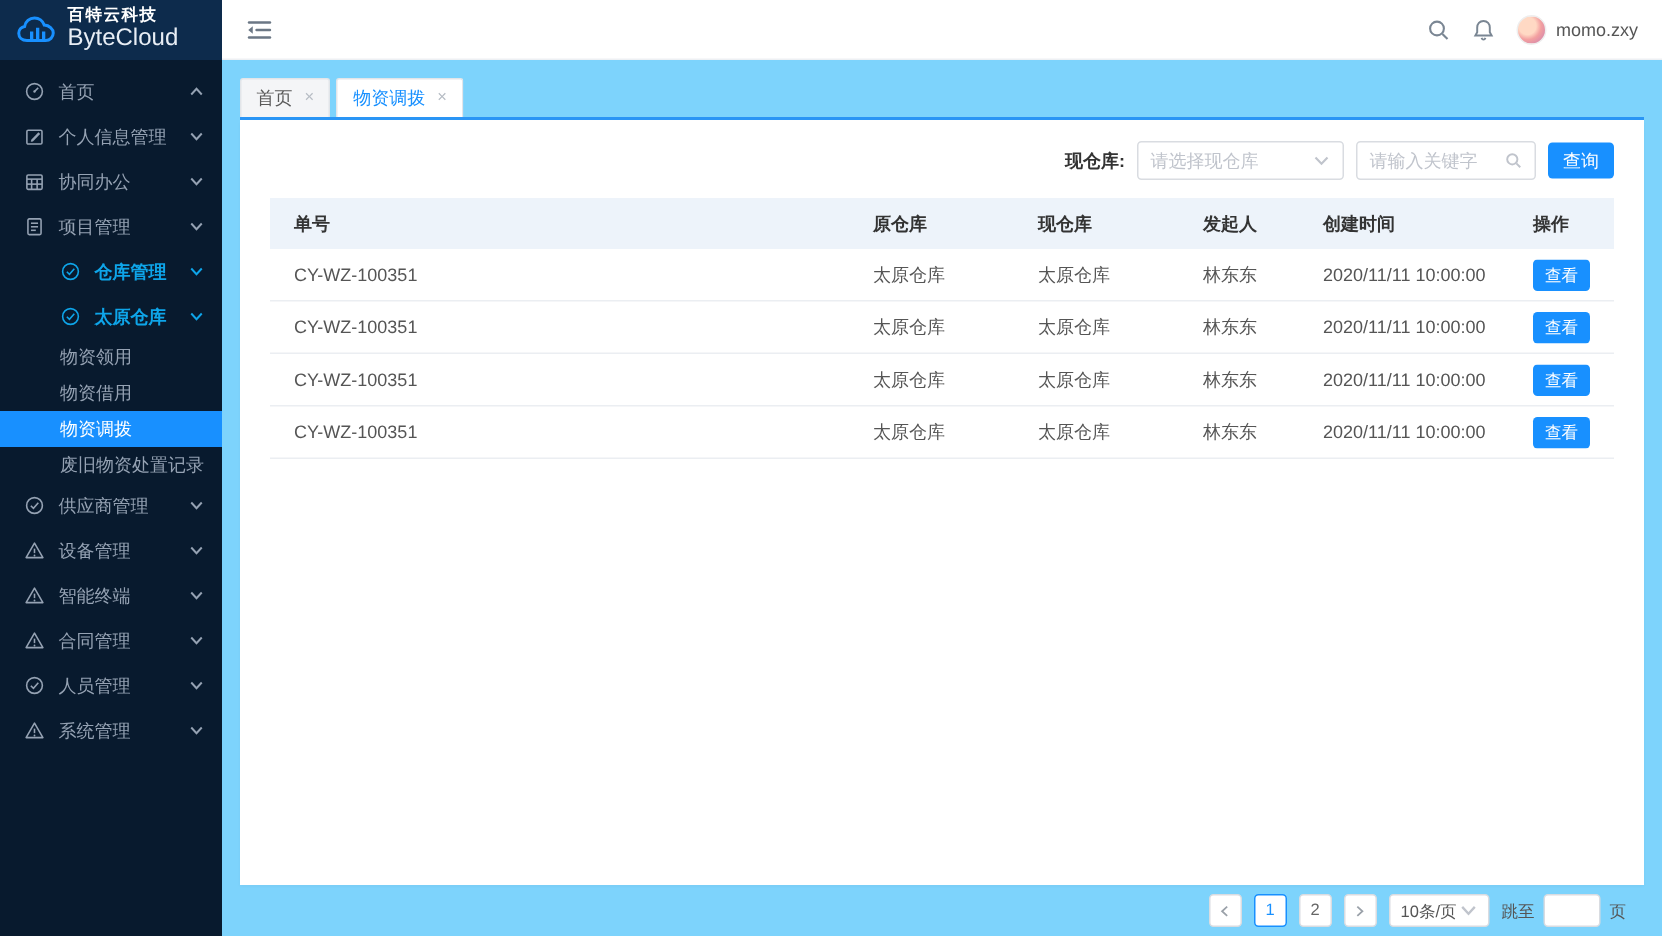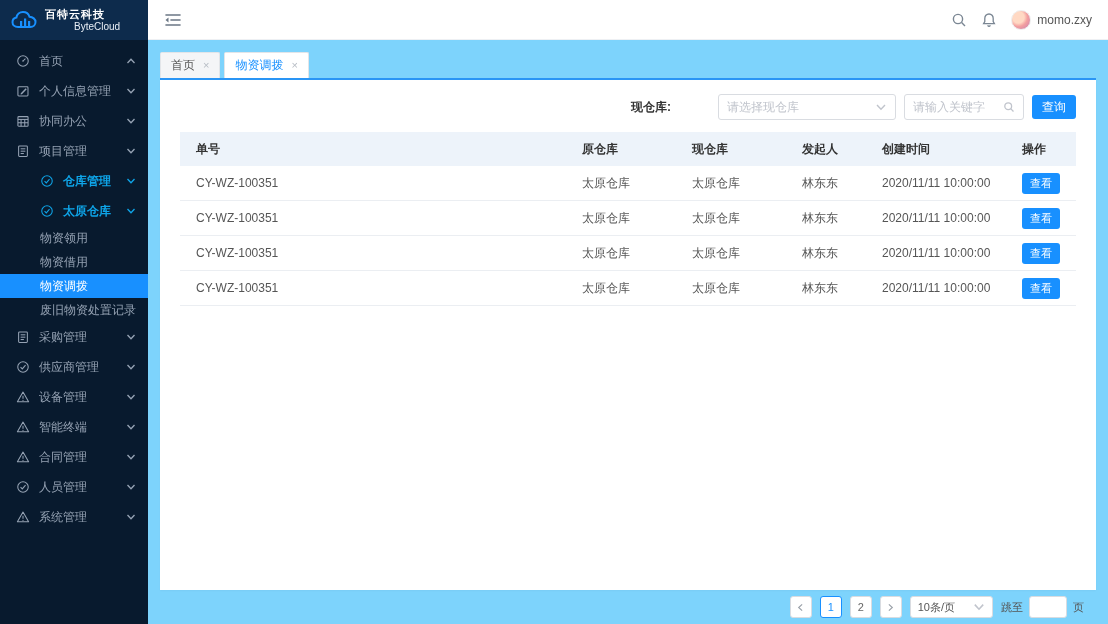--- a/index.html
+++ b/index.html
@@ -6,21 +6,21 @@
   html,body { width:1108px; height:624px; overflow:hidden; }
   body { font-family:"Liberation Sans","DejaVu Sans",sans-serif; font-size:12px; color:#333; background:#f0f2f5; }
   .app { display:flex; width:1108px; height:624px; outline:1px solid #d8dce2; }
 
   
   .sidebar { width:148px; min-width:148px; height:100%; background:#081a2e; display:flex; flex-direction:column; }
   .logo { height:40px; background:#0d2b4c; display:flex; align-items:center; padding:0 10px; gap:7px; }
   .logo-icon svg { display:block; }
   .logo-text { line-height:1.15; }
   .logo-cn { color:#fff; font-size:11px; font-weight:bold; letter-spacing:1px; }
-  .logo-en { color:#e8eef5; font-size:10px;margin-left:29px; }
+  .logo-en { color:#e8eef5; font-size:16px; }
   .menu { padding-top:6px; flex:1; overflow:hidden; }
   .menu-item { height:30px; display:flex; align-items:center; padding:0 12px 0 16px; color:#95a2b3; cursor:pointer; }
   .menu-item .mi-icon { width:14px; height:14px; display:inline-flex; }
   .menu-item .mi-icon svg { width:14px; height:14px; }
   .menu-item .mi-label { margin-left:9px; flex:1; white-space:nowrap; }
   .menu-item .mi-chevron { width:10px; height:10px; display:inline-flex; }
   .menu-item .mi-chevron svg { width:10px; height:10px; }
   .menu-item.open { color:#0ea5e9; font-weight:bold;padding-left:40px; }
   .sub-item { height:24px; display:flex; align-items:center; padding-left:40px; color:#95a2b3; cursor:pointer; white-space:nowrap; }
   .sub-item.active { background:#1890ff; color:#fff; }
@@ -40,21 +40,21 @@
   .workspace { padding:12px 12px 0 12px; flex:1; display:flex; flex-direction:column; min-height:0; }
   .tabstrip { display:flex; align-items:flex-end; gap:4px; border-bottom:2px solid #2a95f5; }
   .tab { height:26px; display:flex; align-items:center; gap:8px; padding:0 10px; background:#f4f5f7; border:1px solid #e2e5e9; border-bottom:none; border-radius:2px 2px 0 0; font-size:12px; color:#595959; cursor:pointer; }
   .tab.active { background:#fff; color:#1890ff; }
   .tab-close { color:#b6bcc4; font-size:11px; cursor:pointer; line-height:1; }
 
   
   .card { background:#fff; flex:1; min-height:0; display:flex; flex-direction:column; box-shadow:0 1px 2px rgba(0,0,0,.03); }
   .filter-row { display:flex; align-items:center; justify-content:flex-end; gap:8px; padding:14px 20px 12px 20px; }
   .filter-label { font-weight:bold; color:#333; }
-  .select { width:178px; height:26px; border:1px solid #d9dce1; border-radius:3px; background:#fff; display:flex; align-items:center; padding:0 8px; color:#c0c4cc; cursor:pointer;margin-left:39px; }
+  .select { width:138px; height:26px; border:1px solid #d9dce1; border-radius:3px; background:#fff; display:flex; align-items:center; padding:0 8px; color:#c0c4cc; cursor:pointer; }
   .select .sel-text { flex:1; }
   .sel-chevron, .input-search { width:12px; height:12px; color:#c0c4cc; display:inline-flex; }
   .sel-chevron svg, .input-search svg { width:12px; height:12px; }
   .input { width:120px; height:26px; border:1px solid #d9dce1; border-radius:3px; background:#fff; display:flex; align-items:center; padding:0 8px; }
   .input input { border:none; outline:none; width:100%; font-size:12px; color:#333; font-family:inherit; }
   .input input::placeholder { color:#c0c4cc; }
   .btn-primary { height:24px; padding:0 10px; background:#1890ff; color:#fff; border:none; border-radius:3px; font-size:12px; cursor:pointer; font-family:inherit; }
 
   
   .table { margin:0 20px; }
@@ -63,21 +63,21 @@
   .t-cell { padding-left:16px; white-space:nowrap; overflow:hidden; }
   .t-body-row { height:35px; border-bottom:1px solid #ebeef2; color:#555; }
   .btn-view { height:21px; padding:0 8px; background:#1890ff; color:#fff; border:none; border-radius:3px; font-size:11px; cursor:pointer; font-family:inherit; }
 
   
   .pagination { height:34px; display:flex; align-items:center; justify-content:flex-end; gap:8px; padding:0 12px; }
   .pg-btn { min-width:22px; height:22px; background:#fff; border:1px solid #d9dce1; border-radius:3px; display:inline-flex; align-items:center; justify-content:center; color:#666; font-size:11px; cursor:pointer; }
   .pg-btn.active { border-color:#1890ff; color:#1890ff; }
   .pg-btn.nav { color:#9aa1a9; }
   .pg-btn.nav svg { width:9px; height:9px; }
-  .pg-size { height:22px; background:#fff; border:1px solid #d9dce1; border-radius:3px; display:inline-flex; align-items:center; gap:18px; padding:0 7px; color:#555; font-size:11px; cursor:pointer; }
+  .pg-size { height:22px; background:#fff; border:1px solid #d9dce1; border-radius:3px; display:inline-flex; align-items:center; gap:2px; padding:0 7px; color:#555; font-size:11px; cursor:pointer; }
   .pg-jump { display:flex; align-items:center; gap:6px; color:#555; font-size:11px; }
   .pg-jump-input { width:38px; height:22px; border:1px solid #d9dce1; border-radius:3px; background:#fff; font-family:inherit; padding:0 4px; font-size:11px; }
 </style>
 </head>
 <body>
 
 <div class="app">
 
   <aside class="sidebar">
     <div class="logo">
@@ -182,36 +182,20 @@
           <span class="mi-chevron">
             <svg viewBox="0 0 10 10" fill="none" stroke="currentColor" stroke-width="1.3">
               <polyline points="1.5,3 5,6.8 8.5,3"></polyline>
             </svg>
           </span>
         </div>
         <div class="sub-item">物资领用</div>
         <div class="sub-item">物资借用</div>
         <div class="sub-item active">物资调拨</div>
         <div class="sub-item">废旧物资处置记录</div>
-        <div class="menu-item">
-          <span class="mi-icon">
-            <svg viewBox="0 0 16 16" fill="none" stroke="currentColor" stroke-width="1.2">
-              <rect x="3" y="2.2" width="10" height="12" rx="1"></rect>
-              <line x1="5.3" y1="5.5" x2="10.7" y2="5.5"></line>
-              <line x1="5.3" y1="8.2" x2="10.7" y2="8.2"></line>
-              <line x1="5.3" y1="10.9" x2="9" y2="10.9"></line>
-            </svg>
-          </span>
-          <span class="mi-label">采购管理</span>
-          <span class="mi-chevron">
-            <svg viewBox="0 0 10 10" fill="none" stroke="currentColor" stroke-width="1.3">
-              <polyline points="1.5,3 5,6.8 8.5,3"></polyline>
-            </svg>
-          </span>
-        </div>
         <div class="menu-item">
           <span class="mi-icon">
             <svg viewBox="0 0 16 16" fill="none" stroke="currentColor" stroke-width="1.2">
               <circle cx="8" cy="8" r="6"></circle>
               <polyline points="5.2,8.2 7.2,10.2 10.9,5.9"></polyline>
             </svg>
           </span>
           <span class="mi-label">供应商管理</span>
           <span class="mi-chevron">
             <svg viewBox="0 0 10 10" fill="none" stroke="currentColor" stroke-width="1.3">

